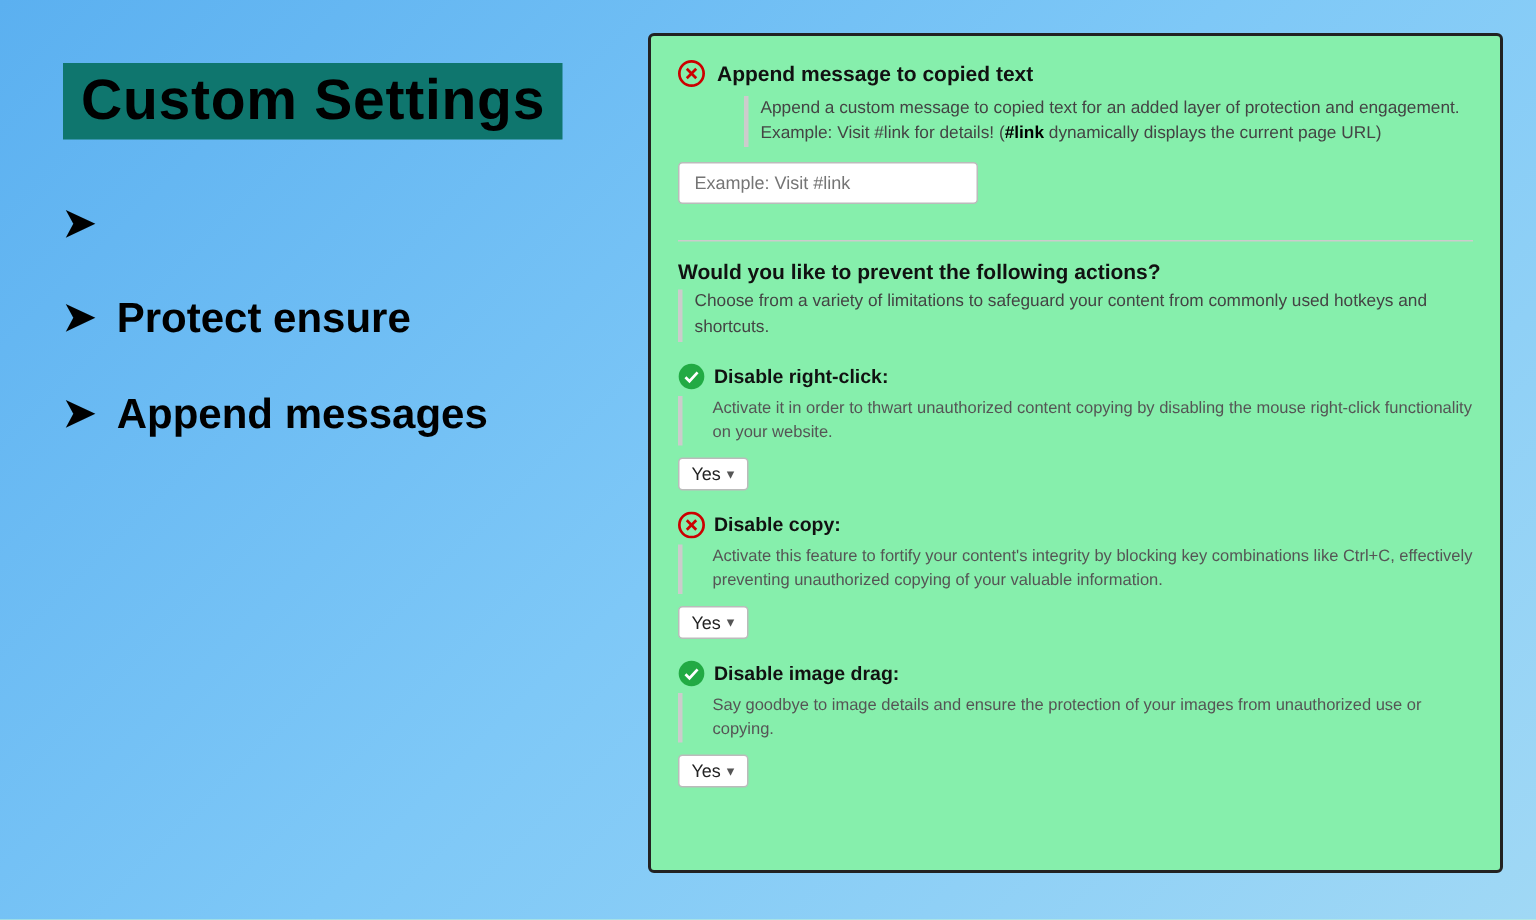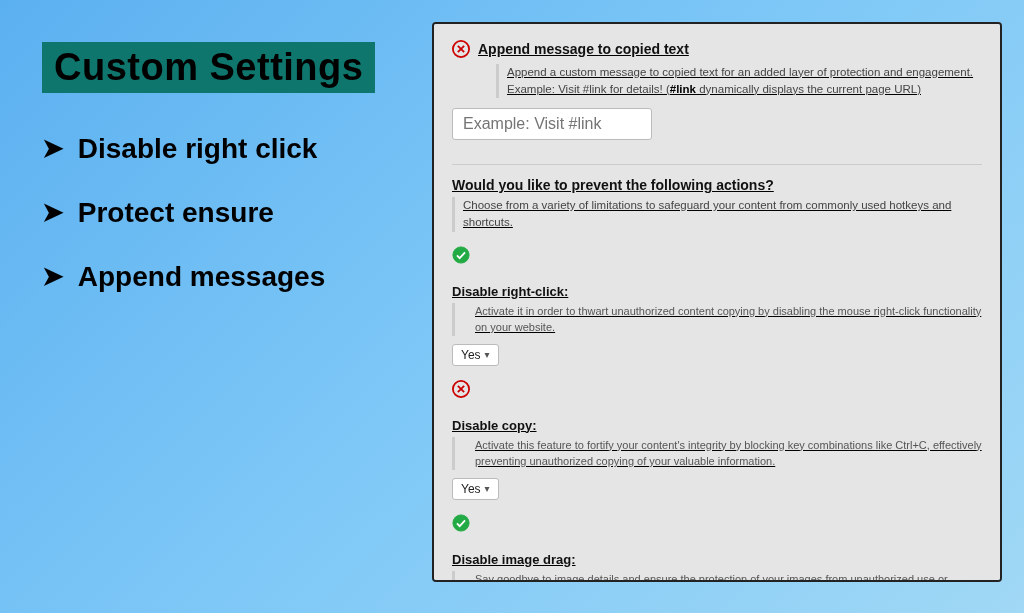--- a/index.html
+++ b/index.html
@@ -64,27 +64,26 @@
     .feature-label {
       font-size: 28px;
       font-weight: 800;
       color: #000;
       font-family: Arial Black, Impact, sans-serif;
     }
 
     
     .right-panel {
       flex: 1;
-      background: #e5e5e5;
+      background: #86efac;
       border: 2px solid #222;
       border-radius: 4px;
       height: 560px;
       overflow-y: auto;
       padding: 16px 18px;
-      text-decoration: underline;
     }
 
     
     .section-header {
       display: flex;
       align-items: center;
       gap: 8px;
       margin-bottom: 6px;
     }
 
@@ -120,21 +119,21 @@
       font-style: normal;
       font-weight: 700;
       color: #000;
     }
 
     .text-input {
       width: 200px;
       border: 1px solid #bbb;
       background: #fff;
       padding: 6px 10px;
-      font-size: 16px;
+      font-size: 12px;
       color: #888;
       border-radius: 3px;
       margin-bottom: 14px;
     }
 
     .divider {
       border: none;
       border-top: 1px solid #ccc;
       margin: 10px 0 12px 0;
     }
@@ -154,24 +153,23 @@
       margin-bottom: 14px;
       line-height: 1.5;
     }
 
     .option-block {
       margin-bottom: 14px;
     }
 
     .option-header {
       display: flex;
-      align-items: flex-start;
-      gap: 20px;
+      align-items: center;
+      gap: 6px;
       margin-bottom: 4px;
-      flex-direction: column;
     }
 
     .option-title {
       font-size: 13px;
       font-weight: 700;
       color: #111;
     }
 
     .option-desc {
       font-size: 11px;
@@ -205,21 +203,20 @@
 </head>
 <body>
 
 <div class="main-container">
 
   <div class="left-panel">
     <div class="page-title">Custom Settings</div>
     <ul class="feature-list">
       <li class="feature-item">
         <span class="feature-arrow">➤</span>
-        <span class="feature-label">Disable right click</span>
       </li>
       <li class="feature-item">
         <span class="feature-arrow">➤</span>
         <span class="feature-label">Protect ensure</span>
       </li>
       <li class="feature-item">
         <span class="feature-arrow">➤</span>
         <span class="feature-label">Append messages</span>
       </li>
     </ul>

